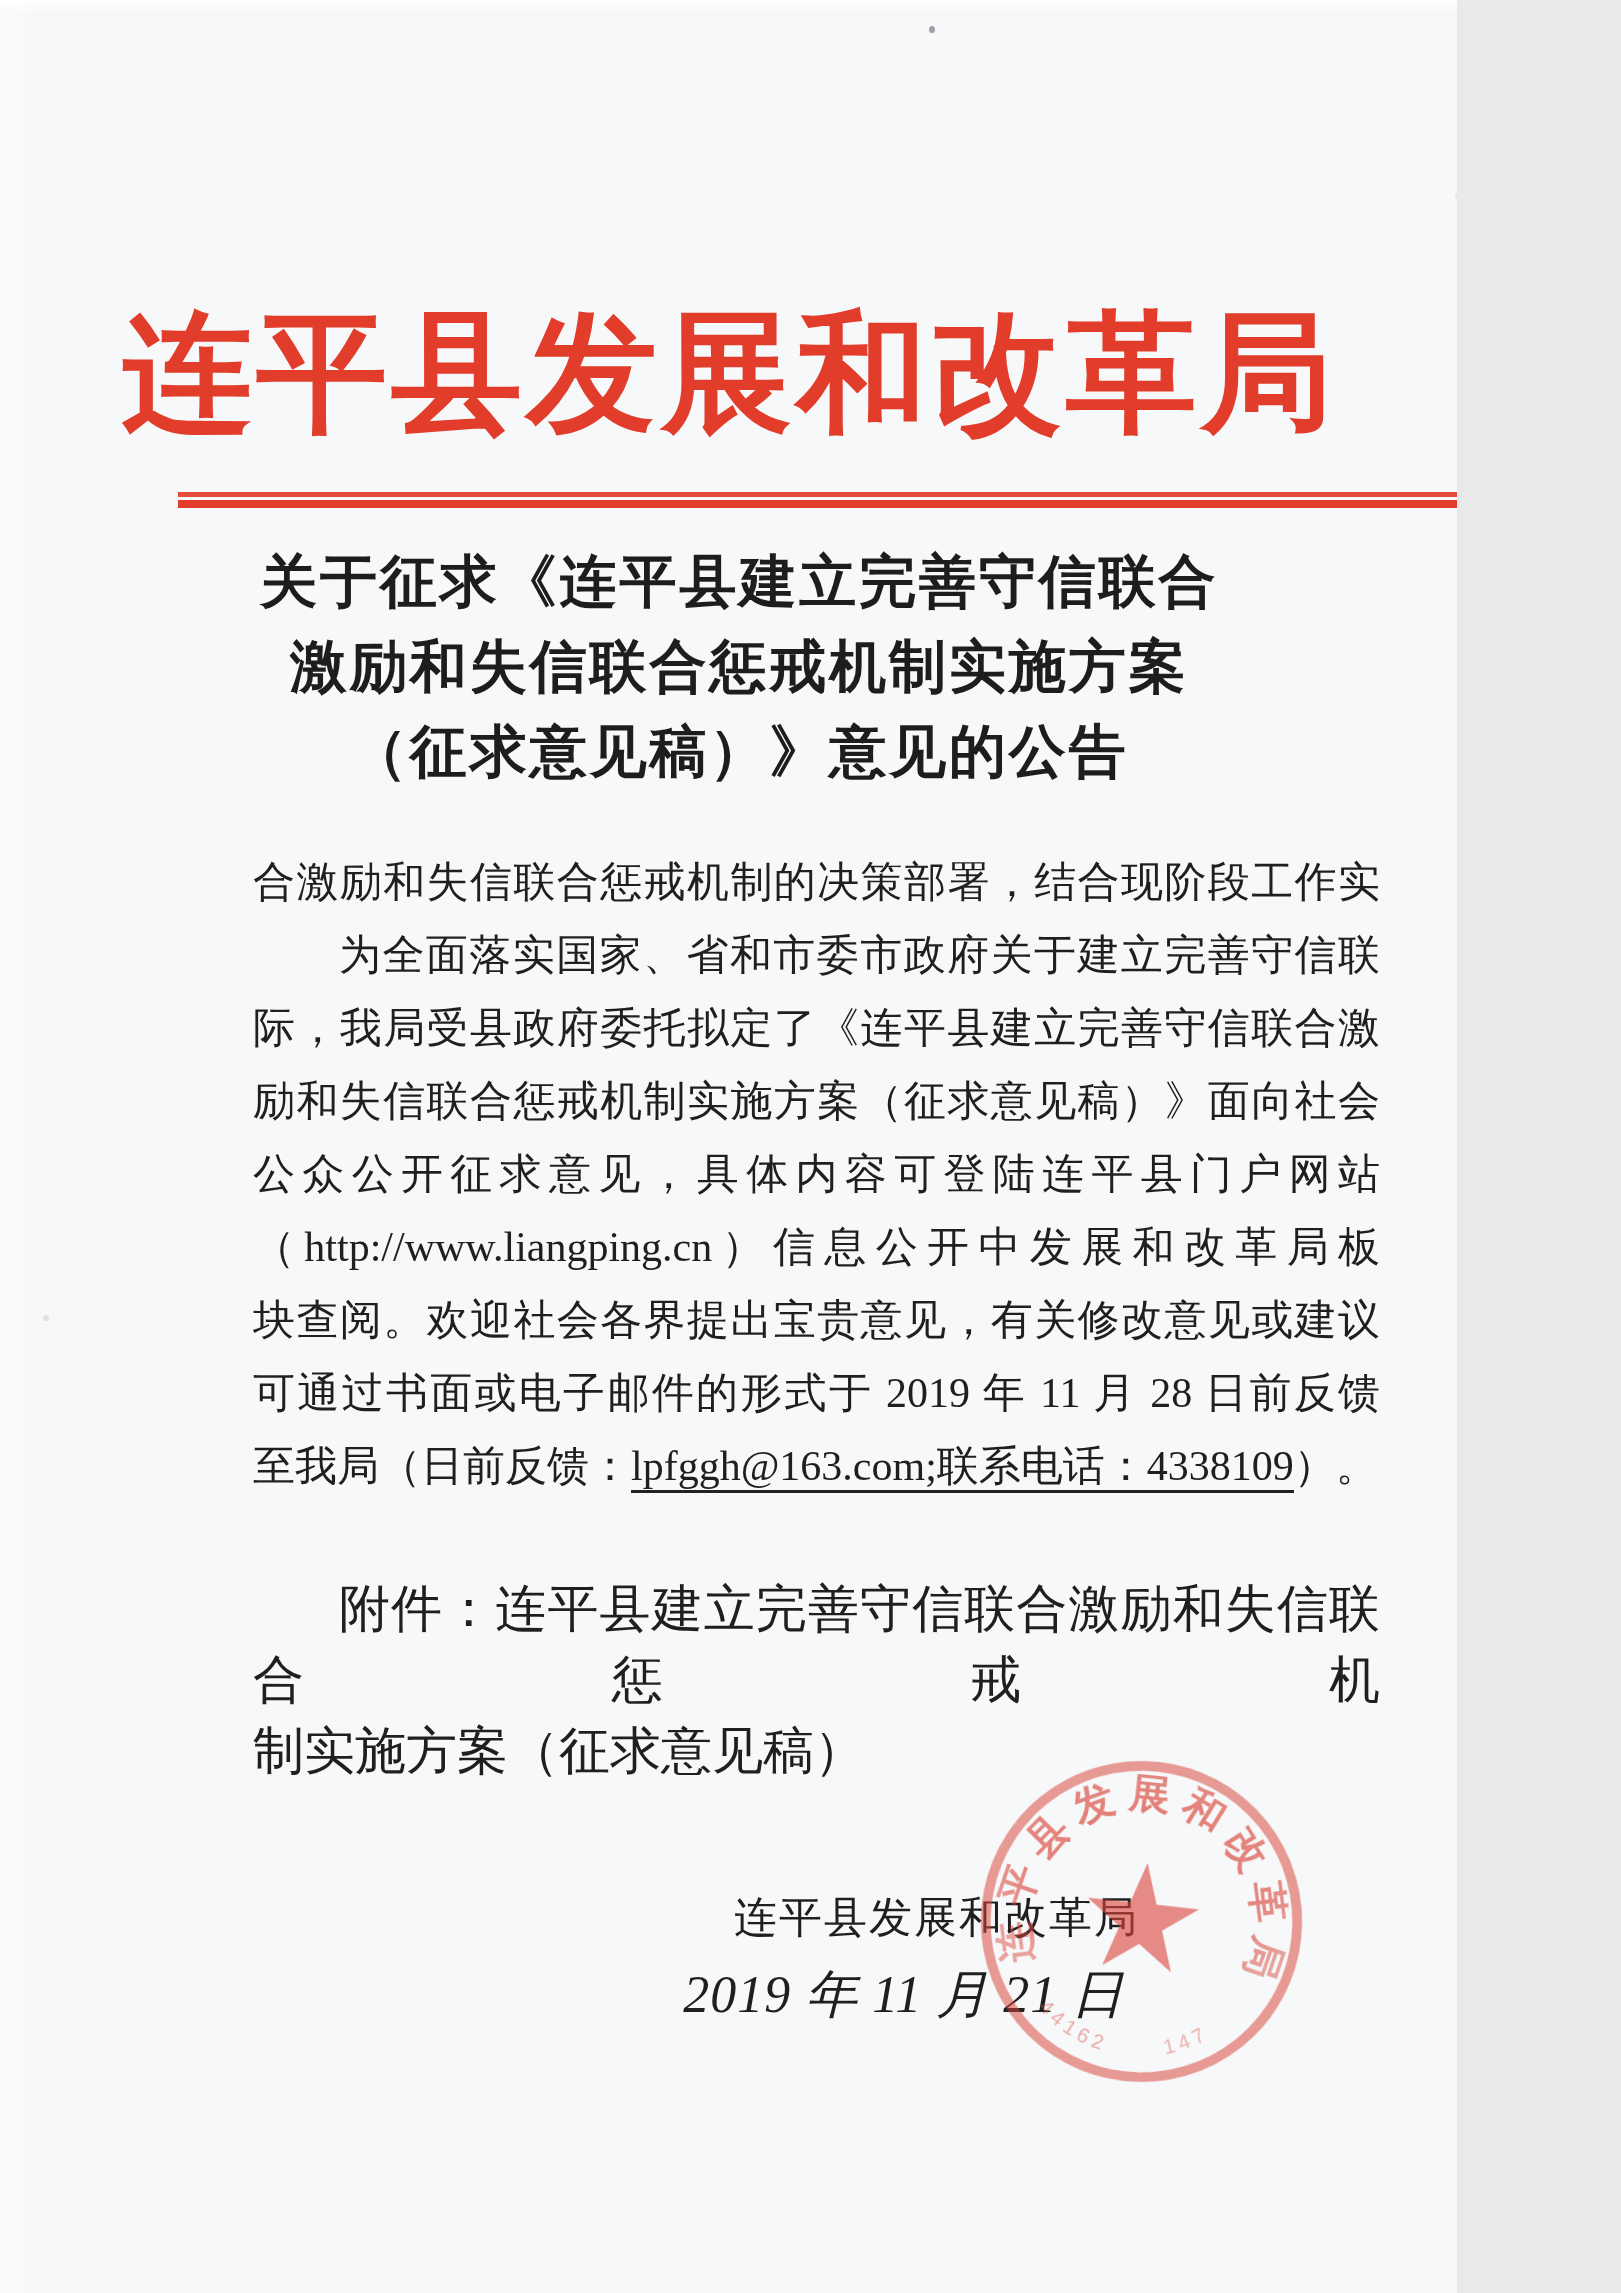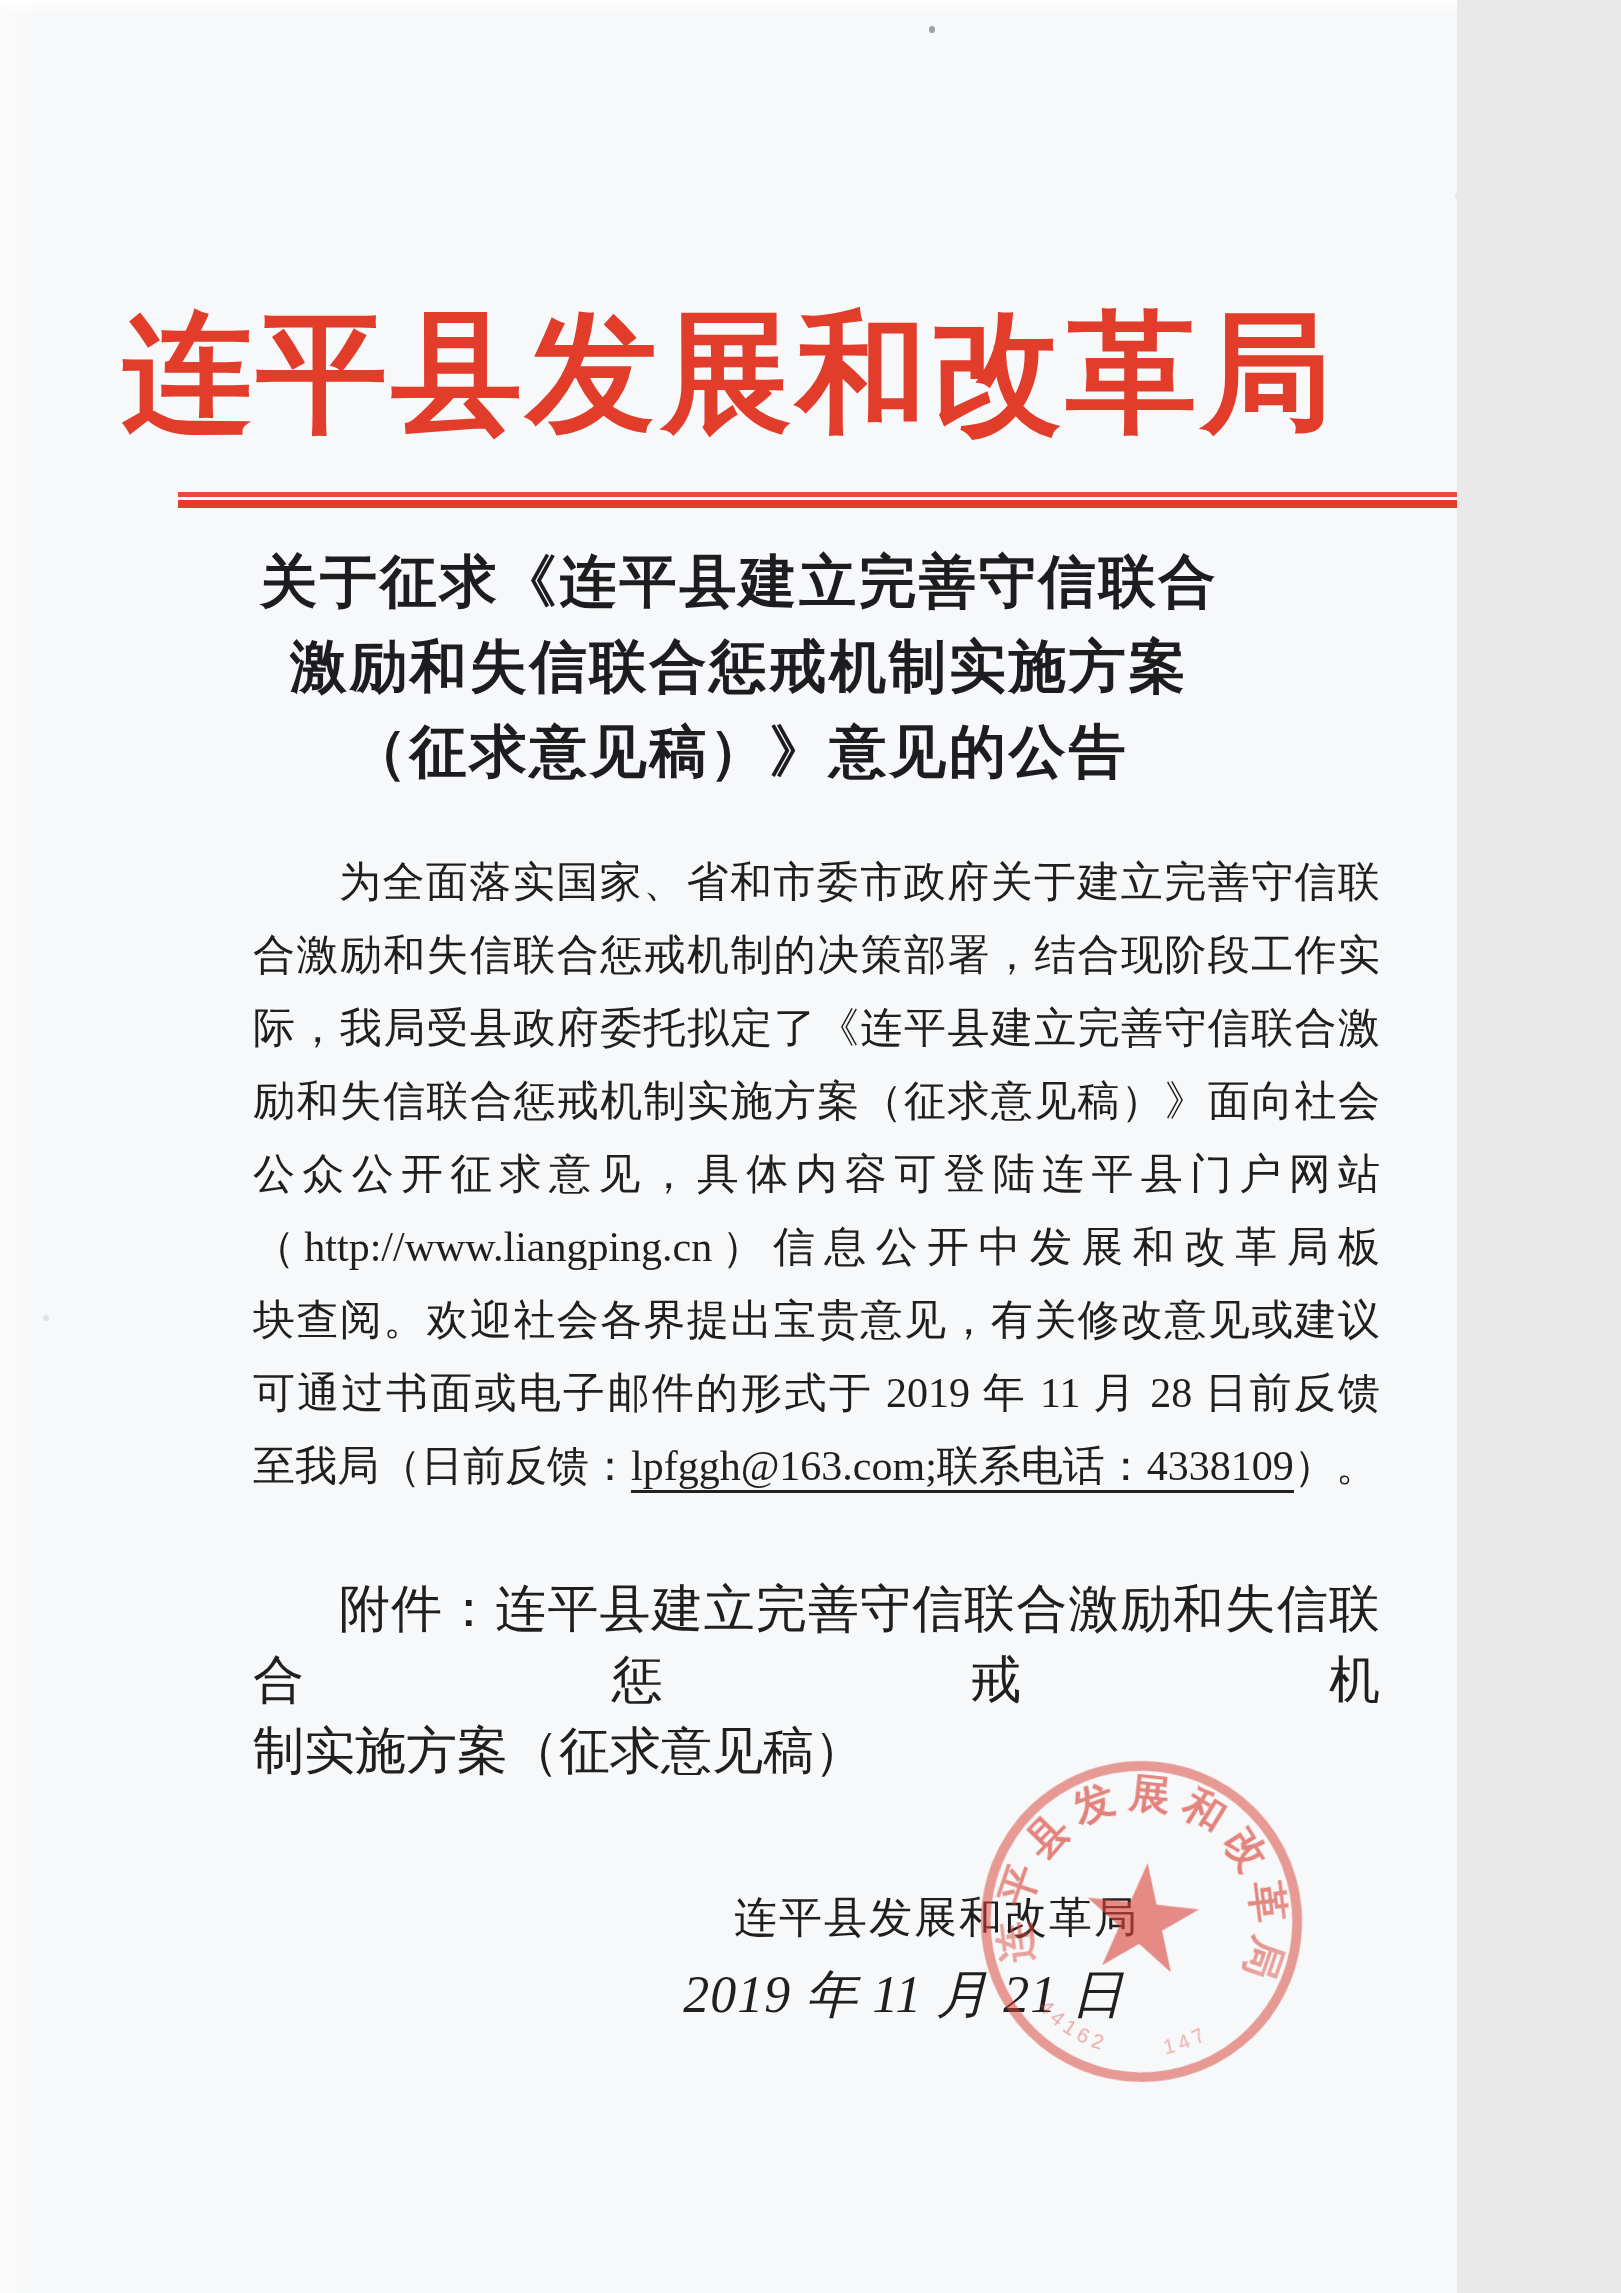--- a/index.html
+++ b/index.html
@@ -91,22 +91,22 @@
     <div class="thick"></div>
   </div>
 
   <div class="doc-title">
     <div>关于征求《连平县建立完善守信联合</div>
     <div>激励和失信联合惩戒机制实施方案</div>
     <div>（征求意见稿）》意见的公告</div>
   </div>
 
   <div class="body-block">
+    <div class="bline just">合激励和失信联合惩戒机制的决策部署，结合现阶段工作实</div>
     <div class="bline just ind">为全面落实国家、省和市委市政府关于建立完善守信联</div>
-    <div class="bline just">合激励和失信联合惩戒机制的决策部署，结合现阶段工作实</div>
     <div class="bline just">际，我局受县政府委托拟定了《连平县建立完善守信联合激</div>
     <div class="bline just">励和失信联合惩戒机制实施方案（征求意见稿）》面向社会</div>
     <div class="bline just">公众公开征求意见，具体内容可登陆连平县门户网站</div>
     <div class="bline just">（http://www.liangping.cn）信息公开中发展和改革局板</div>
     <div class="bline just">块查阅。欢迎社会各界提出宝贵意见，有关修改意见或建议</div>
     <div class="bline just">可通过书面或电子邮件的形式于 2019 年 11 月 28 日前反馈</div>
     <div class="bline">
       <span>至我局（日前反馈：</span><span class="u">lpfggh@163.com;联系电话：4338109</span><span>）。</span>
     </div>
   </div>

